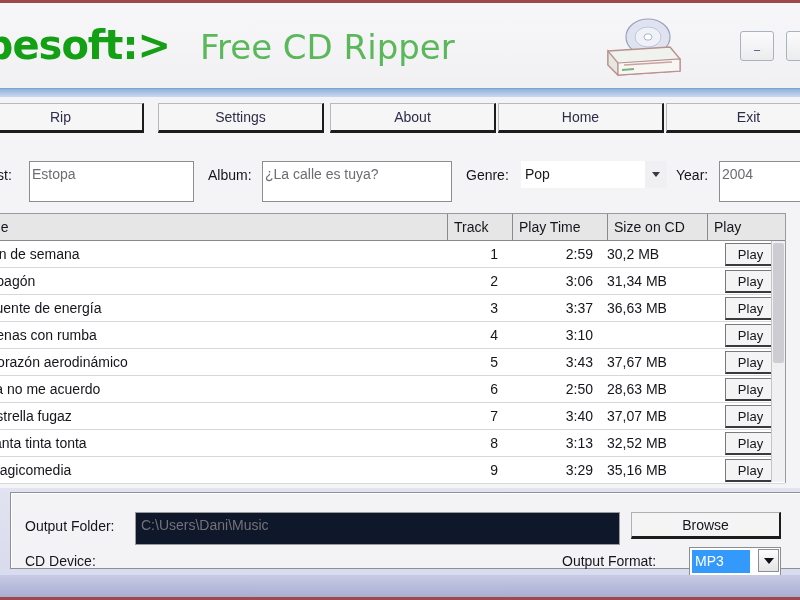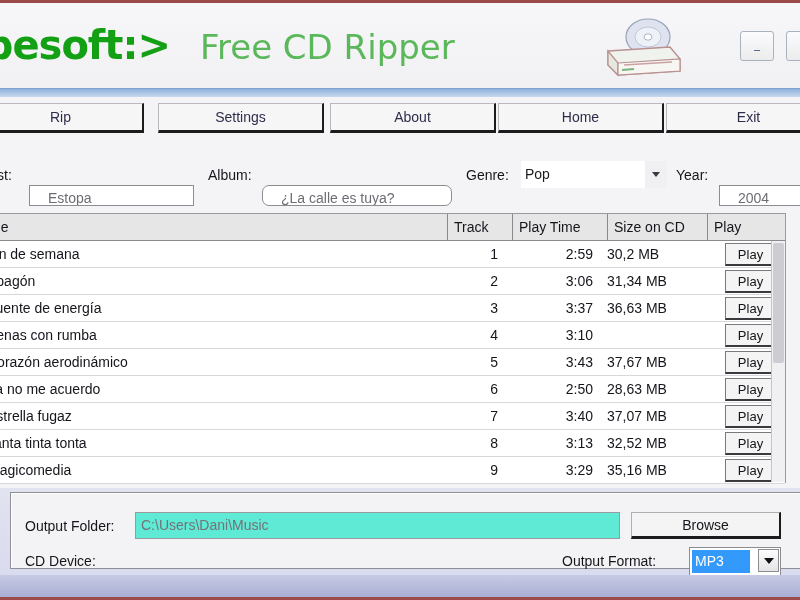--- a/index.html
+++ b/index.html
@@ -76,25 +76,25 @@
     display: flex; align-items: center; justify-content: center;
   }
 
   
   #meta { position: absolute; left: 0; top: 155px; right: 0; height: 40px; }
   .meta-label {
     position: absolute; top: 9px;
     font-size: 14px; color: #15151c; white-space: nowrap;
   }
   .meta-input {
-    position: absolute; top: 3px; height: 21px;
+    position: absolute; top: 3px; height: 41px;
     background: #ffffff; border: 1px solid #8d8d91;
     font-size: 14px; color: #6c6c74;
-    padding: 0 18px; line-height: 25px;
-    white-space: nowrap; overflow: hidden; margin-top: 24px;
+    padding: 0 2px; line-height: 25px;
+    white-space: nowrap; overflow: hidden;
   }
   .meta-combo {
     position: absolute; top: 3px; height: 27px;
     background: #ffffff; border: none;
     font-size: 14px; color: #1a1a1a;
     padding: 0 4px; line-height: 27px;
   }
   .combo-arrow-flat {
     position: absolute; top: 3px; height: 27px; width: 22px;
     background: #f0f0f2;
@@ -169,22 +169,22 @@
     position: absolute; left: 10px; right: -6px; top: 4px; bottom: 6px;
     background: #f3f3f5;
     border: 1px solid #8f8f99;
     box-shadow: inset 1px 1px 0 #ffffff;
   }
   .gb-label {
     position: absolute; font-size: 14px; color: #15151c; white-space: nowrap;
   }
   #out-folder {
     position: absolute; left: 124px; top: 19px;
-    width: 485px; height: 27px;
-    background: #5eead4; border: 1px solid #9a9a9e;
+    width: 485px; height: 33px;
+    background: #0f172a; border: 1px solid #9a9a9e;
     font-size: 14px; color: #737379;
     padding: 0 5px; line-height: 25px;
     white-space: nowrap; overflow: hidden;
   }
   #browse {
     position: absolute; left: 620px; top: 19px;
     width: 150px; height: 27px;
     background: #f4f4f4;
     border: 1px solid #b0b0b4;
     border-right: 2px solid #1c1c1c;
@@ -270,21 +270,21 @@
       <div class="navbtn" style="left: 330px; width: 166px;">About</div>
       <div class="navbtn" style="left: 498px; width: 166px;">Home</div>
       <div class="navbtn" style="left: 666px; width: 166px;">Exit</div>
     </div>
 
   <div id="meta">
     <span class="meta-label" style="left:-10px;">tist:</span>
     <div class="meta-input" style="left:29px; width:165px;">Estopa</div>
 
     <span class="meta-label" style="left:208px;">Album:</span>
-    <div class="meta-input" style="left:262px; width:190px;border-radius:7px;">¿La calle es tuya?</div>
+    <div class="meta-input" style="left:262px; width:190px;">¿La calle es tuya?</div>
 
     <span class="meta-label" style="left:466px;">Genre:</span>
     <div class="meta-combo" style="left:521px; width:145px;">Pop</div>
     <div class="combo-arrow-flat" style="left:645px;">
         <span class="tri"></span>
       </div>
 
     <span class="meta-label" style="left:676px;">Year:</span>
     <div class="meta-input" style="left:719px; width:85px;">2004</div>
   </div>

